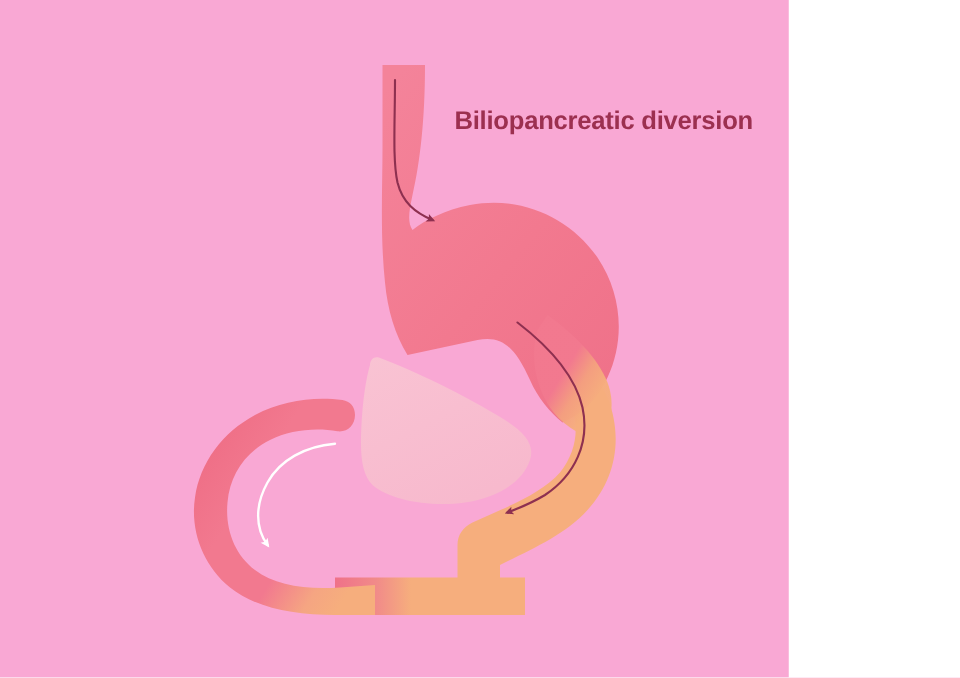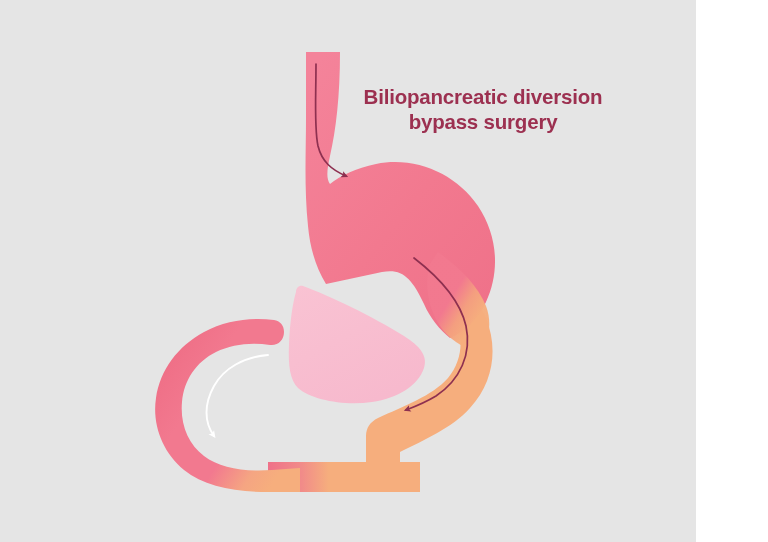--- a/index.html
+++ b/index.html
@@ -11,23 +11,23 @@
     width: 768px;
     height: 542px;
     font-family: "Liberation Sans", sans-serif;
     overflow: hidden;
     position: relative;
   }
   #illustration-root {
     position: absolute;
     left: 0;
     top: 0;
-    width: 696px;
+    width: 631px;
     height: 542px;
-    background: #e5e5e5;
+    background: #f9a8d4;
   }
   svg.diagram {
     display: block;
     width: 768px;
     height: 542px;
   }
   .title-block {
     position: absolute;
     left: 318px;
     top: 84px;
@@ -187,16 +187,15 @@
 
     <g>
       <path d="M 268 355
                C 244 357, 224 368, 214 386
                C 204 404, 204 422, 214 436" fill="none" stroke="#FFFFFF" stroke-width="1.9" stroke-linecap="round" marker-end="url(#arrowWhite)"></path>
     </g>
   </svg>
 
   <div class="title-block">
     <div class="title-line">Biliopancreatic diversion</div>
-    <div class="title-line">bypass surgery</div>
   </div>
 
 </div>
 
 </body></html>

